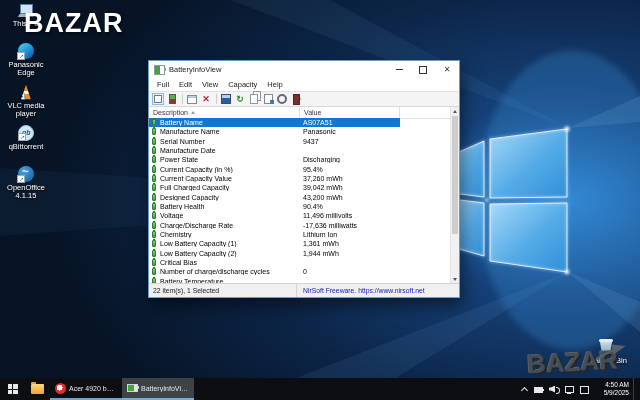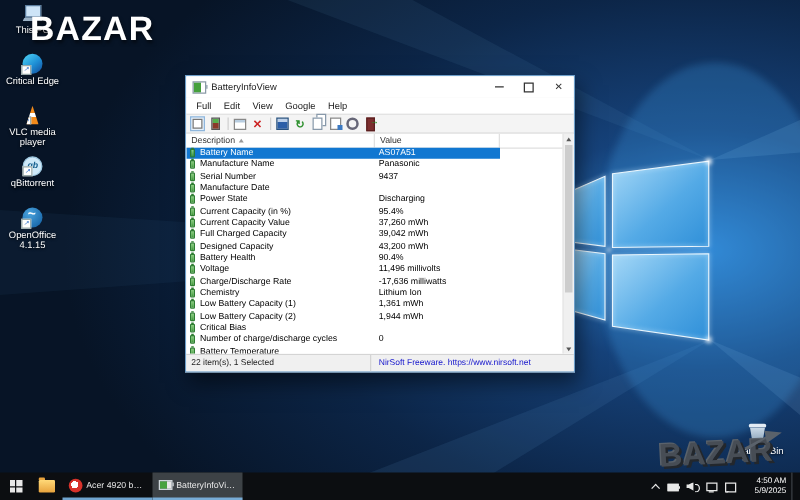--- a/index.html
+++ b/index.html
@@ -213,21 +213,21 @@
     <span class="ig this-pc" style="position:relative">
           <i class="gl"></i>
         </span>
     <span class="dlabel">This PC</span>
   </div>
       <div class="dicon shortcut">
     <span class="ig edge" style="position:relative">
           <i class="gl"></i>
           <i class="sc"></i>
         </span>
-    <span class="dlabel">Critical Edge</span>
+    <span class="dlabel">Panasonic Edge</span>
   </div>
       <div class="dicon shortcut">
     <span class="ig vlc" style="position:relative">
           <i class="gl"></i>
           <i class="sc"></i>
         </span>
     <span class="dlabel">VLC media player</span>
   </div>
       <div class="dicon shortcut">
     <span class="ig qbittorrent" style="position:relative">
@@ -258,21 +258,21 @@
         <span class="wc wc-min"></span>
         <span class="wc wc-max"></span>
         <span class="wc wc-close"></span>
       </span>
     </div>
 
     <div class="menubar">
         <span class="menu-item">Full</span>
         <span class="menu-item">Edit</span>
         <span class="menu-item">View</span>
-        <span class="menu-item">Google</span>
+        <span class="menu-item">Capacity</span>
         <span class="menu-item">Help</span>
       </div>
 
     <div class="toolbar">
         <span class="tb battery-properties"></span>
         <span class="tb battery-log"></span>
         <span class="tb sep"></span>
         <span class="tb view-report"></span>
         <span class="tb delete"></span>
         <span class="tb sep"></span>

